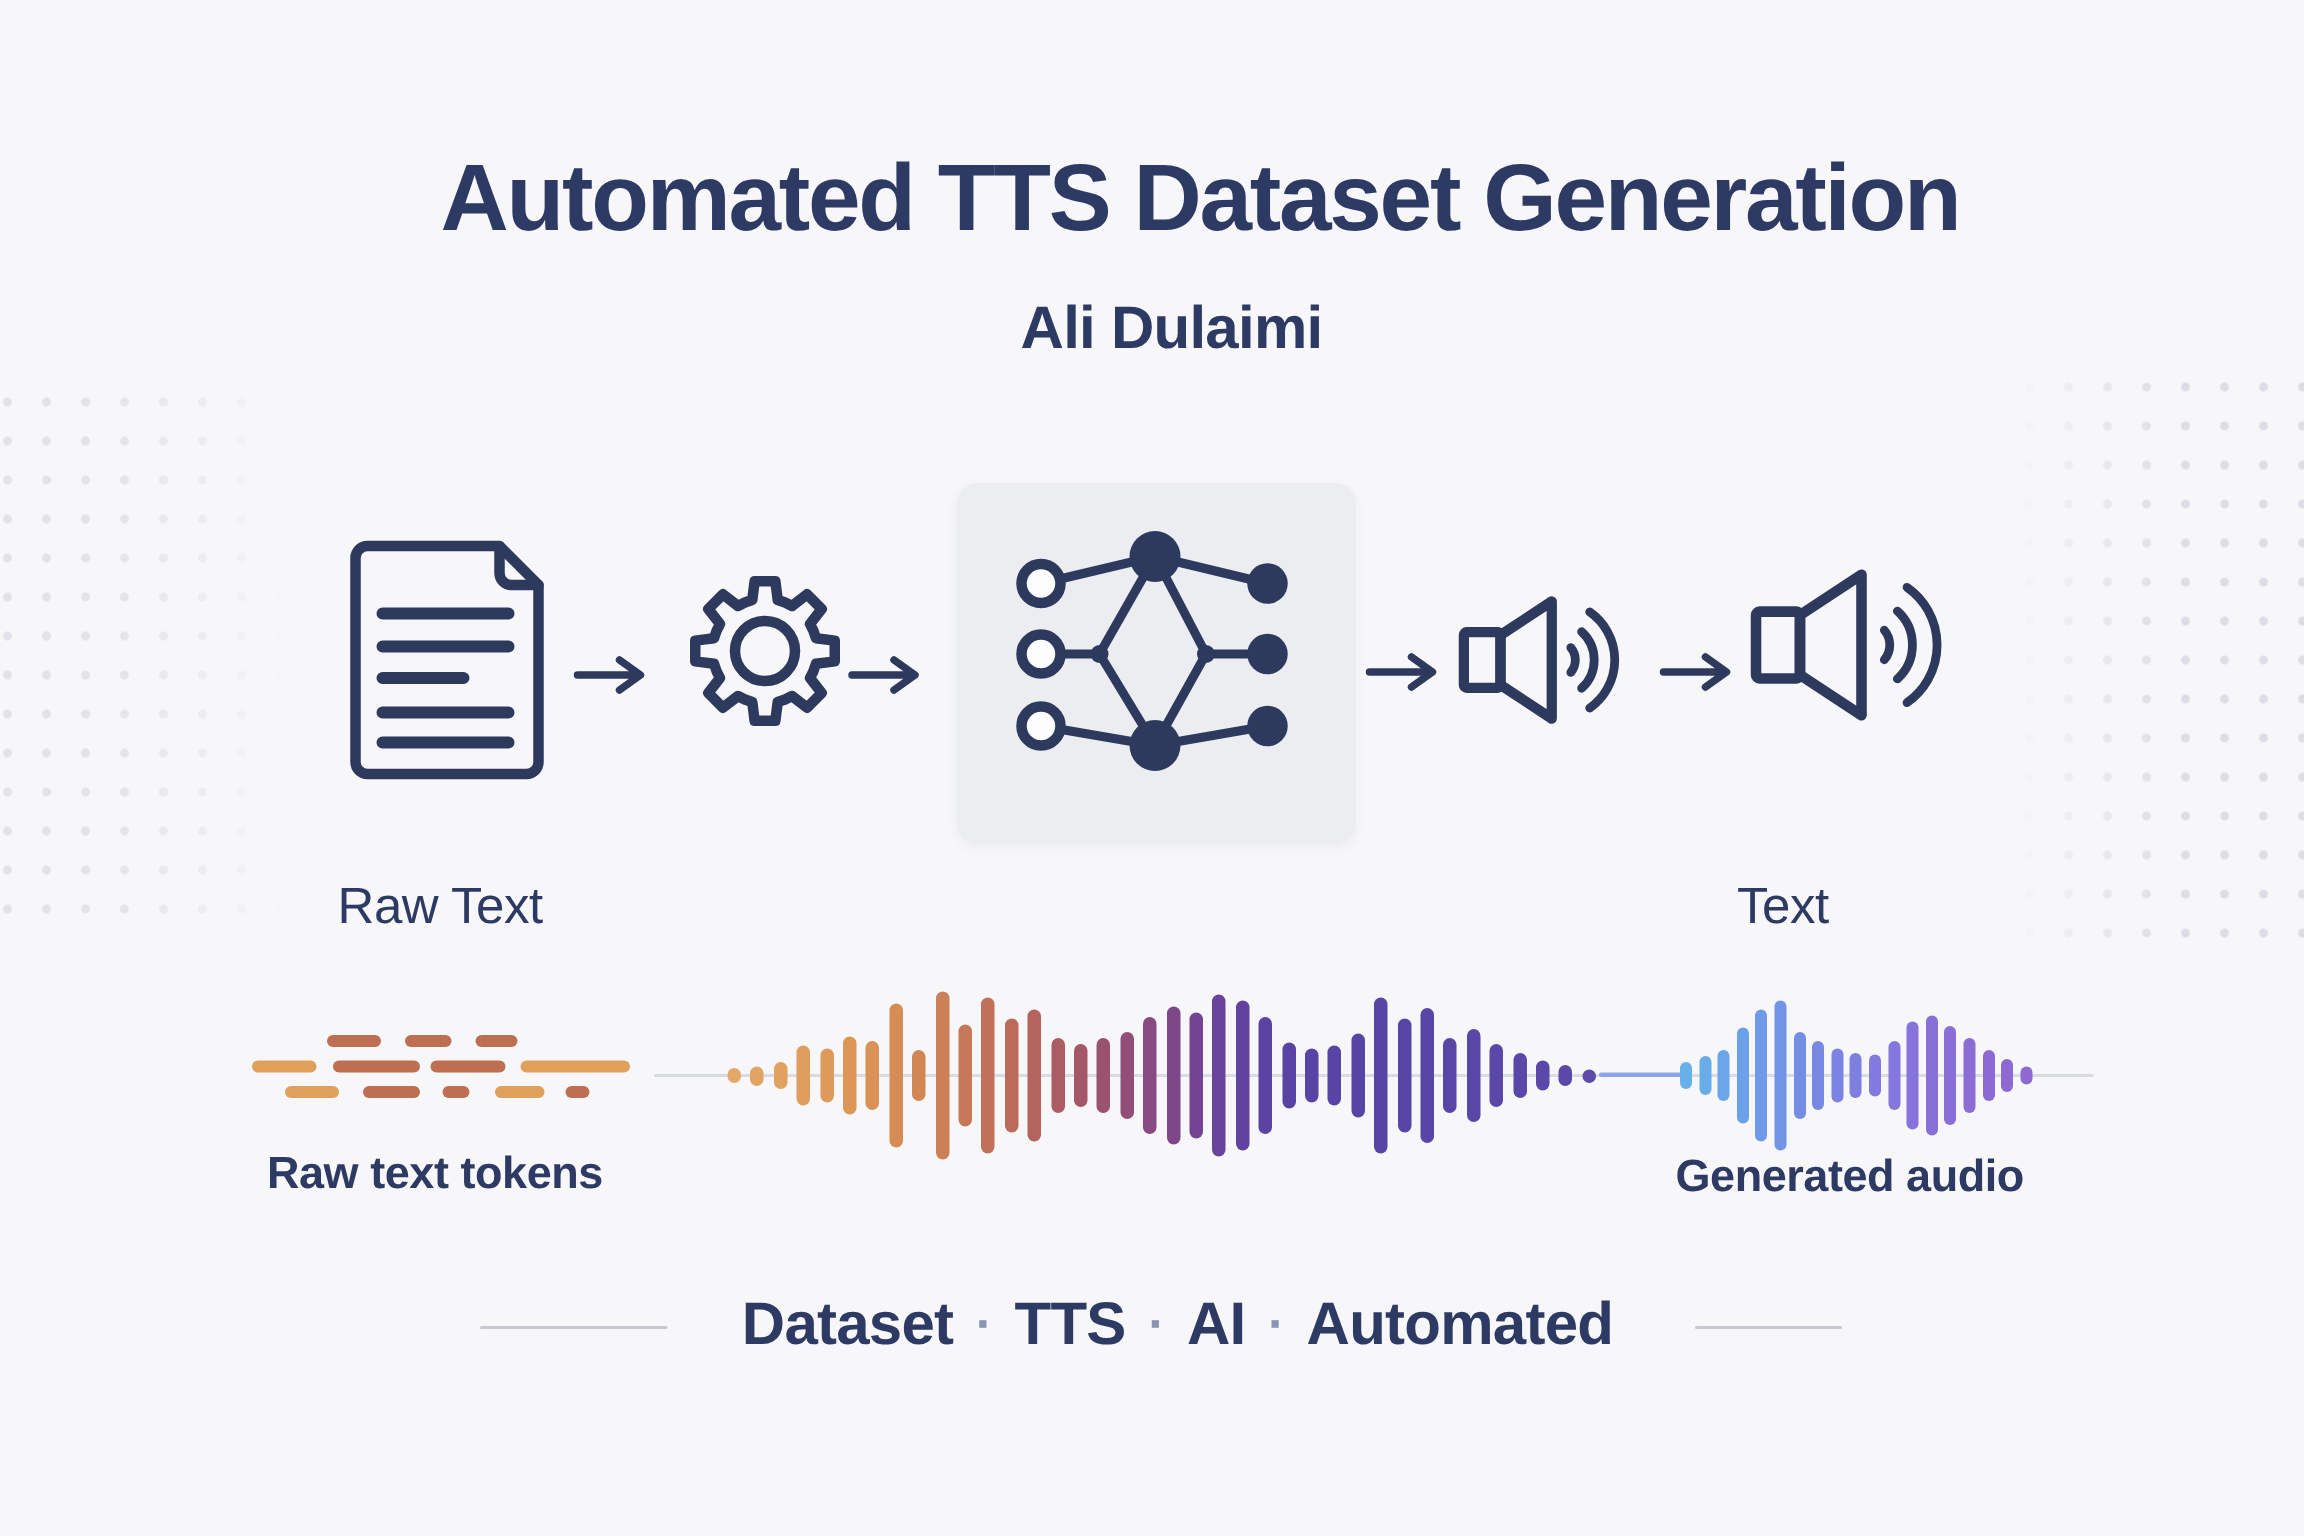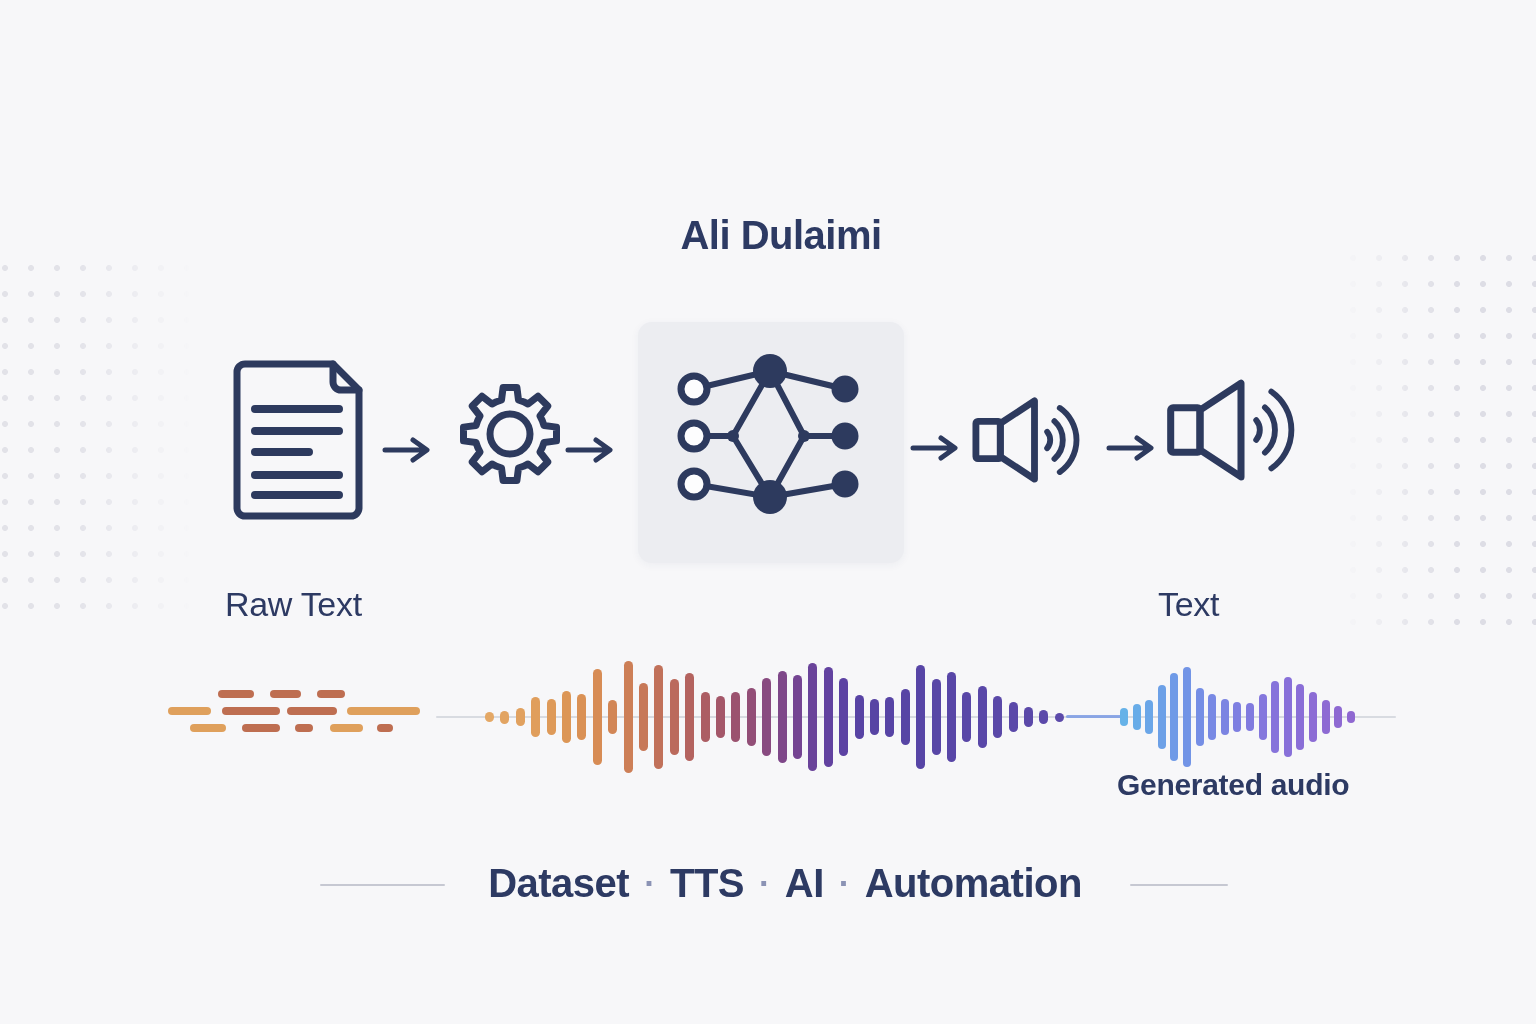--- a/index.html
+++ b/index.html
@@ -24,21 +24,21 @@
     left:1340px;top:245px;width:196px;height:390px;opacity:.9;
     -webkit-mask-image:linear-gradient(to left,#000 45%,transparent);
     mask-image:linear-gradient(to left,#000 45%,transparent);
   }
   .page-title{
     top:96px;left:800px;transform:translateX(-50%);
     font-size:63px;font-weight:700;letter-spacing:-1.5px;white-space:nowrap;
   }
   .subtitle{
     top:197px;left:781px;transform:translateX(-50%);
-    font-size:40px;font-weight:700;letter-spacing:-0.5px;white-space:nowrap;margin-top:16px;
+    font-size:40px;font-weight:700;letter-spacing:-0.5px;white-space:nowrap;
   }
   .stage-label{font-size:34px;font-weight:400;letter-spacing:-0.3px;white-space:nowrap;}
   .wave-label{font-size:30px;font-weight:700;letter-spacing:-0.3px;white-space:nowrap;}
   .nn-panel{
     left:638px;top:322px;width:266px;height:241px;
     background:#ecedf1;border-radius:14px;
     box-shadow:0 2px 8px rgba(45,58,99,0.05);
   }
   .baseline{left:436px;top:716px;width:960px;height:2px;background:#cbced7;opacity:.7;border-radius:1px;}
   .connector{left:1066px;top:715px;width:58px;height:3px;background:#7c9be4;border-radius:2px;opacity:.85;}
@@ -55,20 +55,21 @@
   .stroke{stroke:#2d3a5e;fill:none;stroke-linecap:round;stroke-linejoin:round;}
 </style>
 </head>
 <body>
 
 <div class="canvas">
 
   <div class="dots dots-left abs"></div>
   <div class="dots dots-right abs"></div>
 
+  <div class="page-title abs">Automated TTS Dataset Generation</div>
   <div class="subtitle abs">Ali Dulaimi</div>
 
   <svg class="abs" style="left:228px;top:355px" width="140" height="170" viewBox="0 0 140 170">
     <path class="stroke" stroke-width="7" d="M105,9 H17 a8,8 0 0 0 -8,8 V153 a8,8 0 0 0 8,8 H123 a8,8 0 0 0 8,-8 V35 Z"></path>
     <path class="stroke" stroke-width="7" d="M105,9 V27 a8,8 0 0 0 8,8 H131"></path>
     <path class="stroke" stroke-width="8" d="M27,54 H111 M27,76 H111 M27,97 H81 M27,120 H111 M27,140 H111"></path>
   </svg>
 
   <svg class="abs" style="left:382px;top:436px" width="54" height="28" viewBox="0 0 54 28">
     <path class="stroke" stroke-width="5" d="M3,14 H42 M31,4 L45,14 L31,24"></path>
@@ -209,19 +210,20 @@
       <div class="wbar" style="left: 138.6px; width: 8px; height: 46px; top: -23px; background: rgb(132, 119, 221);"></div>
       <div class="wbar" style="left: 151.2px; width: 8px; height: 72px; top: -36px; background: rgb(134, 115, 219);"></div>
       <div class="wbar" style="left: 163.8px; width: 8px; height: 80px; top: -40px; background: rgb(136, 112, 217);"></div>
       <div class="wbar" style="left: 176.4px; width: 8px; height: 66px; top: -33px; background: rgb(138, 110, 215);"></div>
       <div class="wbar" style="left: 189px; width: 8px; height: 50px; top: -25px; background: rgb(140, 108, 213);"></div>
       <div class="wbar" style="left: 201.6px; width: 8px; height: 34px; top: -17px; background: rgb(141, 106, 211);"></div>
       <div class="wbar" style="left: 214.2px; width: 8px; height: 22px; top: -11px; background: rgb(142, 105, 210);"></div>
       <div class="wbar" style="left: 226.8px; width: 8px; height: 12px; top: -6px; background: rgb(143, 104, 209);"></div>
     </div>
 
+  <div class="wave-label abs" style="left:178px;top:766px">Raw text tokens</div>
   <div class="wave-label abs" style="left:1117px;top:768px">Generated audio</div>
 
   <div class="footer-rule abs" style="left:320px;width:125px"></div>
-  <div class="footer-tags abs" id="footer-tags"><span>Dataset</span><span class="sep">·</span><span>TTS</span><span class="sep">·</span><span>AI</span><span class="sep">·</span><span>Automation</span></div>
+  <div class="footer-tags abs" id="footer-tags"><span>Dataset</span><span class="sep">·</span><span>TTS</span><span class="sep">·</span><span>AI</span><span class="sep">·</span><span>Automated</span></div>
   <div class="footer-rule abs" style="left:1130px;width:98px"></div>
 
 </div>
 
 </body></html>

